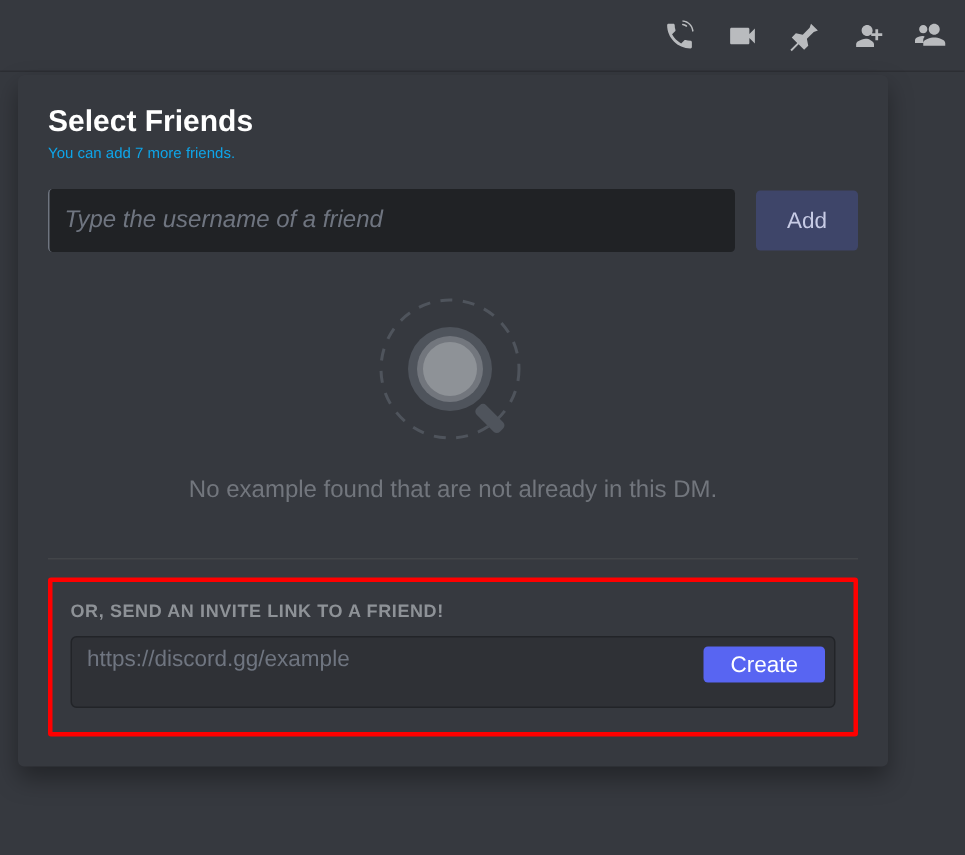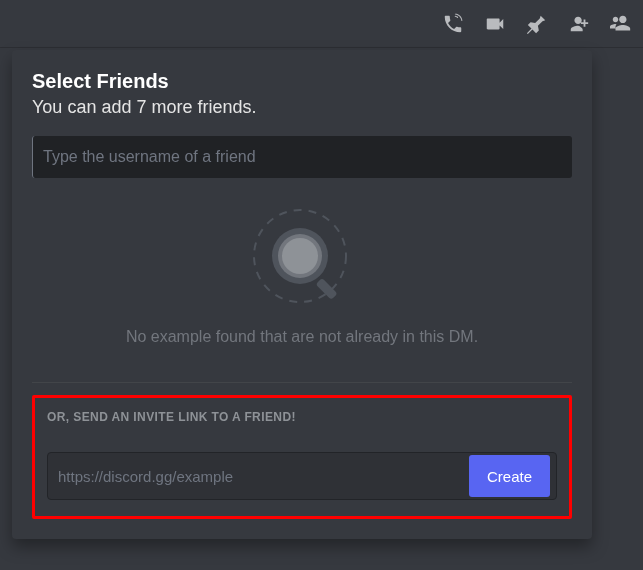--- a/index.html
+++ b/index.html
@@ -9,39 +9,39 @@
     border-bottom: 1px solid rgba(0,0,0,0.18);
   }
   .topbar .icon { color: #b9bbbe; display: flex; align-items: center; justify-content: center; width: 24px; height: 24px; cursor: pointer; }
   .topbar .icon svg { width: 22px; height: 22px; fill: #b9bbbe; }
   .modal {
     position: absolute; left: 12px; top: 50px; width: 580px; 
     background: #36393f; border-radius: 4px; padding: 20px 20px 20px 20px;
     box-shadow: 0 8px 16px rgba(0,0,0,0.35);
   }
   .title { color: #ffffff; font-size: 20px; font-weight: 600; margin-bottom: 4px; }
-  .subtitle { color: #e5e5e5; font-size: 18px; margin-bottom: 18px; }
+  .subtitle { color: #0ea5e9; font-size: 10px; margin-bottom: 18px; }
   .search-row { display: flex; gap: 14px; align-items: center; margin-bottom: 14px; }
   .search-input {
     flex: 1; height: 42px; background: #202225; border: none; border-radius: 3px; padding: 0 10px;
-    color: #dcddde; font-size: 16px; outline: none; border-left: 1px solid #6f7580;
+    color: #dcddde; font-size: 16px; outline: none; border-left: 1px solid #6f7580; font-style: italic;
   }
   .search-input::placeholder { color: #6f7580; font-size: 16px; }
   .add-btn {
     width: 68px; height: 40px; background: #3e4569; color: #c7cbe5; border: none; border-radius: 3px; font-size: 15px; font-weight: 500; cursor: pointer;
   }
   .empty-area { text-align: center; padding: 8px 0 18px 0; }
   .empty-text { color: #72767d; font-size: 16px; margin-top: 6px; }
   .divider { height: 1px; background: #424549; margin: 18px 0 0 0; }
   .invite-section { border: 3px solid #ff0000; border-radius: 2px; padding: 12px 12px 16px 12px; margin-top: 12px; }
-  .invite-label { color: #8e9297; font-size: 12px; font-weight: 700; letter-spacing: .4px; margin-bottom: 28px; }
-  .invite-row { display: flex; align-items: center; background: #2f3136; border: 1px solid #222428; border-radius: 4px; padding: 6px 6px 6px 10px; height: 48px; }
+  .invite-label { color: #8e9297; font-size: 12px; font-weight: 700; letter-spacing: .4px; margin-bottom: 10px; }
+  .invite-row { display: flex; align-items: flex-start; background: #2f3136; border: 1px solid #222428; border-radius: 4px; padding: 6px 6px 6px 10px; height: 48px; }
   .invite-input { flex: 1; background: transparent; border: none; outline: none; color: #dcddde; font-size: 15px; }
   .invite-input::placeholder { color: #6f7580; }
-  .create-btn { height: 42px; padding: 0 18px; background: #5865f2; color: #ffffff; border: none; border-radius: 3px; font-size: 15px; font-weight: 500; cursor: pointer; }
+  .create-btn { height: 24px; padding: 0 18px; background: #5865f2; color: #ffffff; border: none; border-radius: 3px; font-size: 15px; font-weight: 500; cursor: pointer; }
   .mag-wrap { width: 120px; height: 120px; margin: 0 auto 8px auto; position: relative; }
   .mag-wrap svg { width: 120px; height: 120px; }
 </style>
 </head>
 <body>
 
 <div class="topbar">
   <span class="icon">
     <svg viewBox="0 0 24 24">
         <path d="M6.6 10.8c1.44 2.83 3.77 5.15 6.6 6.6l2.2-2.2c.27-.27.67-.36 1.02-.24 1.12.37 2.33.57 3.58.57.55 0 1 .45 1 1V20c0 .55-.45 1-1 1C10.6 21 3 13.4 3 4c0-.55.45-1 1-1h3.5c.55 0 1 .45 1 1 0 1.25.2 2.46.57 3.58.11.35.03.74-.25 1.02l-2.22 2.2z"></path>
@@ -69,20 +69,21 @@
       </svg>
   </span>
 </div>
 
 <div class="modal">
   <div class="title">Select Friends</div>
   <div class="subtitle">You can add 7 more friends.</div>
 
   <div class="search-row">
     <input class="search-input" placeholder="Type the username of a friend" style="">
+    <button class="add-btn">Add</button>
   </div>
 
   <div class="empty-area">
     <div class="mag-wrap">
       <svg viewBox="0 0 120 120">
         <circle cx="58" cy="56" r="46" fill="none" stroke="#4f545c" stroke-width="2" stroke-dasharray="8 7"></circle>
         <circle cx="58" cy="56" r="28" fill="#4f545c"></circle>
         <circle cx="58" cy="56" r="22" fill="#72767d"></circle>
         <circle cx="58" cy="56" r="18" fill="#8e9297"></circle>
         <rect x="80" y="78" width="22" height="9" rx="3" transform="rotate(45 80 78)" fill="#4f545c"></rect>

